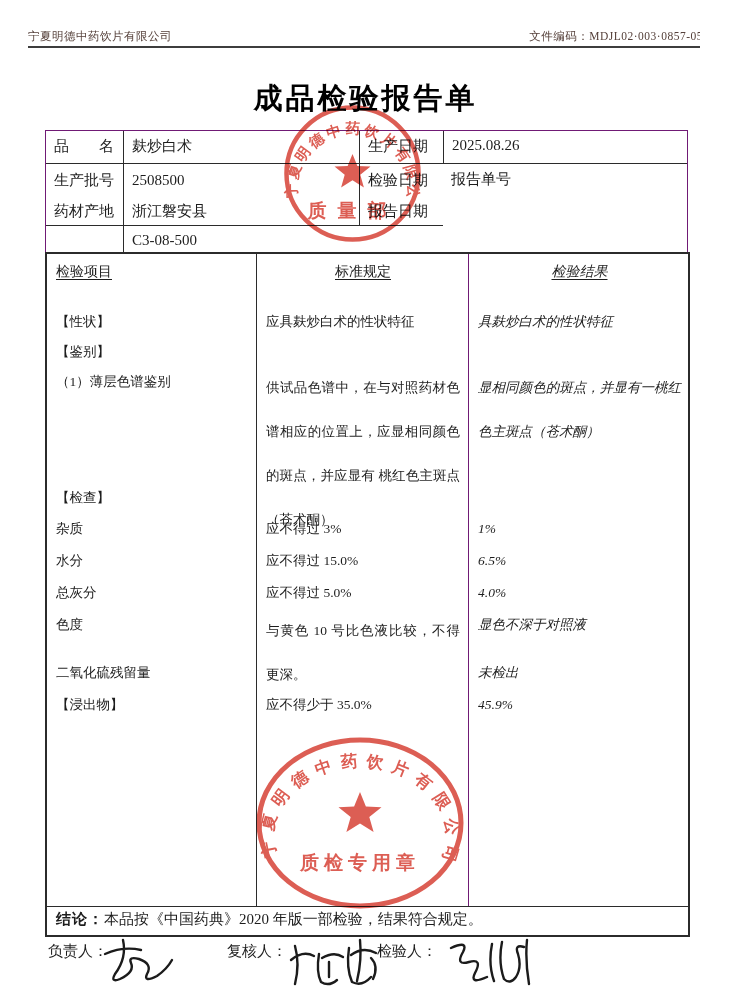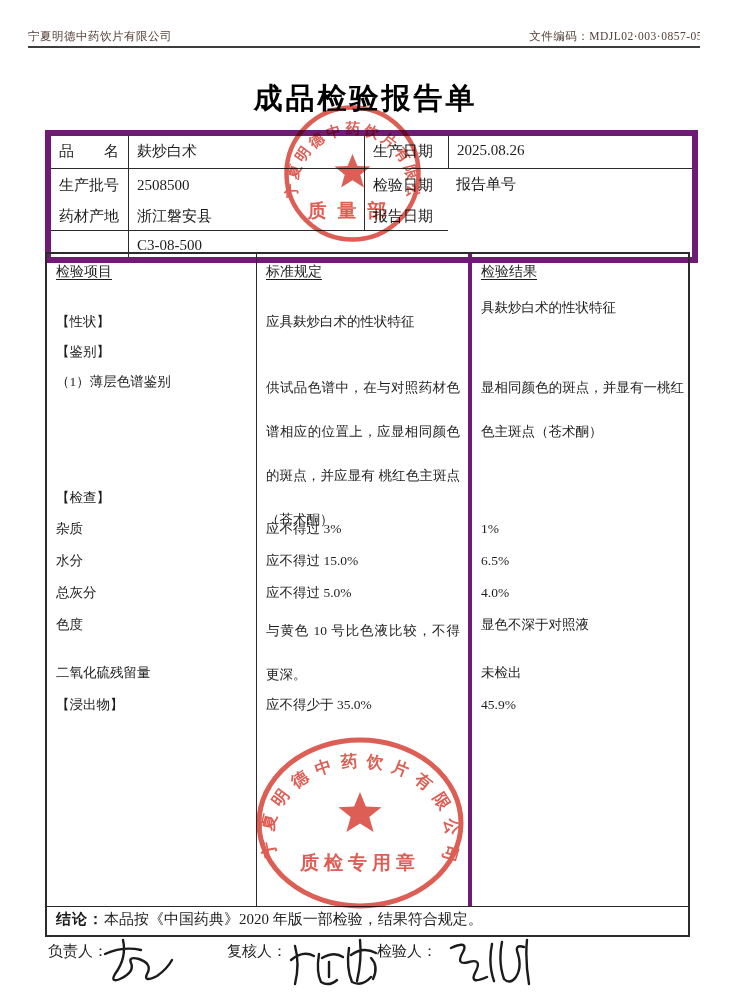--- a/index.html
+++ b/index.html
@@ -7,39 +7,39 @@
     position:relative;width:700px;height:1000px;background:#ffffff;overflow:hidden;
     font-family:"Liberation Serif","DejaVu Serif",serif;color:#1d1d1d;
   }
   
   .doc-header{position:absolute;top:29px;left:28px;width:675px;display:flex;justify-content:space-between;
     font-size:11.5px;color:#55403a;letter-spacing:0.5px;}
   .header-rule{position:absolute;top:46px;left:28px;width:675px;height:2px;background:#3d3d3d;}
   .page-title{position:absolute;top:79px;left:0;width:731px;text-align:center;margin:0;
     font-size:29px;font-weight:bold;color:#000;letter-spacing:3px;}
   
-  .info-table{position:absolute;top:130px;left:45px;width:641px;border:6px solid #701a75;
+  .info-table{position:absolute;top:130px;left:45px;width:641px;border:1px solid #701a75;
     display:grid;grid-template-columns:77px 236px 84px 1fr;grid-template-rows:33px 62px 26px;
     font-size:15px;}
   .it-cell{border-left:1px solid #2b2b2b;border-bottom:1px solid #2b2b2b;padding:6px 8px 0;white-space:nowrap;overflow:visible;}
   .it-cell.nol{border-left:none;}
   .it-cell.nob{border-bottom:none;}
   .it-cell.two{padding:0 8px;}
   .it-cell.two div{height:31px;line-height:32px;}
   .it-span{grid-column:2 / 5;}
   
   .main-table{position:absolute;top:252px;left:45px;width:641px;height:681px;border:2px solid #2b2b2b;}
   .mt-col{position:absolute;top:0;height:652px;}
   .col1{left:0;width:209px;}
   .col2{left:209px;width:211px;border-left:1px solid #2b2b2b;}
-  .col3{left:421px;width:220px;border-left:4px solid #701a75;}
+  .col3{left:421px;width:220px;border-left:1px solid #701a75;font-style:italic;}
   .cell{position:absolute;left:9px;right:8px;font-size:13.5px;line-height:20px;}
   .para{text-align:justify;line-height:44px;}
   .col-head{text-decoration:underline;text-underline-offset:3px;font-size:14px;}
-  .center{text-align:left;}
+  .center{text-align:center;}
   .conclusion-row{position:absolute;left:0;right:0;top:652px;height:25px;border-top:1px solid #2b2b2b;
     padding:3px 0 0 9px;font-size:15px;white-space:nowrap;}
   .conclusion-row b{letter-spacing:1px;}
   
   .sign-row{position:absolute;top:938px;left:45px;width:645px;height:60px;font-size:15px;}
   .sign-label{position:absolute;top:4px;white-space:nowrap;}
   .sig{position:absolute;}
   .sig path{fill:none;stroke:#1b1b1b;stroke-width:2.4;stroke-linecap:round;stroke-linejoin:round;}
   
   .stamp{position:absolute;mix-blend-mode:multiply;opacity:0.88;}
@@ -103,21 +103,21 @@
       <div class="cell para" style="top:112px">供试品色谱中，在与对照药材色谱相应的位置上，应显相同颜色的斑点，并应显有 桃红色主斑点（苍术酮）</div>
       <div class="cell" style="top:265px">应不得过 3%</div>
       <div class="cell" style="top:297px">应不得过 15.0%</div>
       <div class="cell" style="top:329px">应不得过 5.0%</div>
       <div class="cell para" style="top:355px">与黄色 10 号比色液比较，不得更深。</div>
       <div class="cell" style="top:441px">应不得少于 35.0%</div>
     </div>
 
     <div class="mt-col col3">
       <div class="cell col-head center" style="top:8px">检验结果</div>
-      <div class="cell" style="top:44px">具麸炒白术的性状特征</div>
+      <div class="cell" style="top:58px">具麸炒白术的性状特征</div>
       <div class="cell para" style="top:112px">显相同颜色的斑点，并显有一桃红色主斑点（苍术酮）</div>
       <div class="cell" style="top:265px">1%</div>
       <div class="cell" style="top:297px">6.5%</div>
       <div class="cell" style="top:329px">4.0%</div>
       <div class="cell" style="top:361px">显色不深于对照液</div>
       <div class="cell" style="top:409px">未检出</div>
       <div class="cell" style="top:441px">45.9%</div>
     </div>
 
     <div class="conclusion-row">

